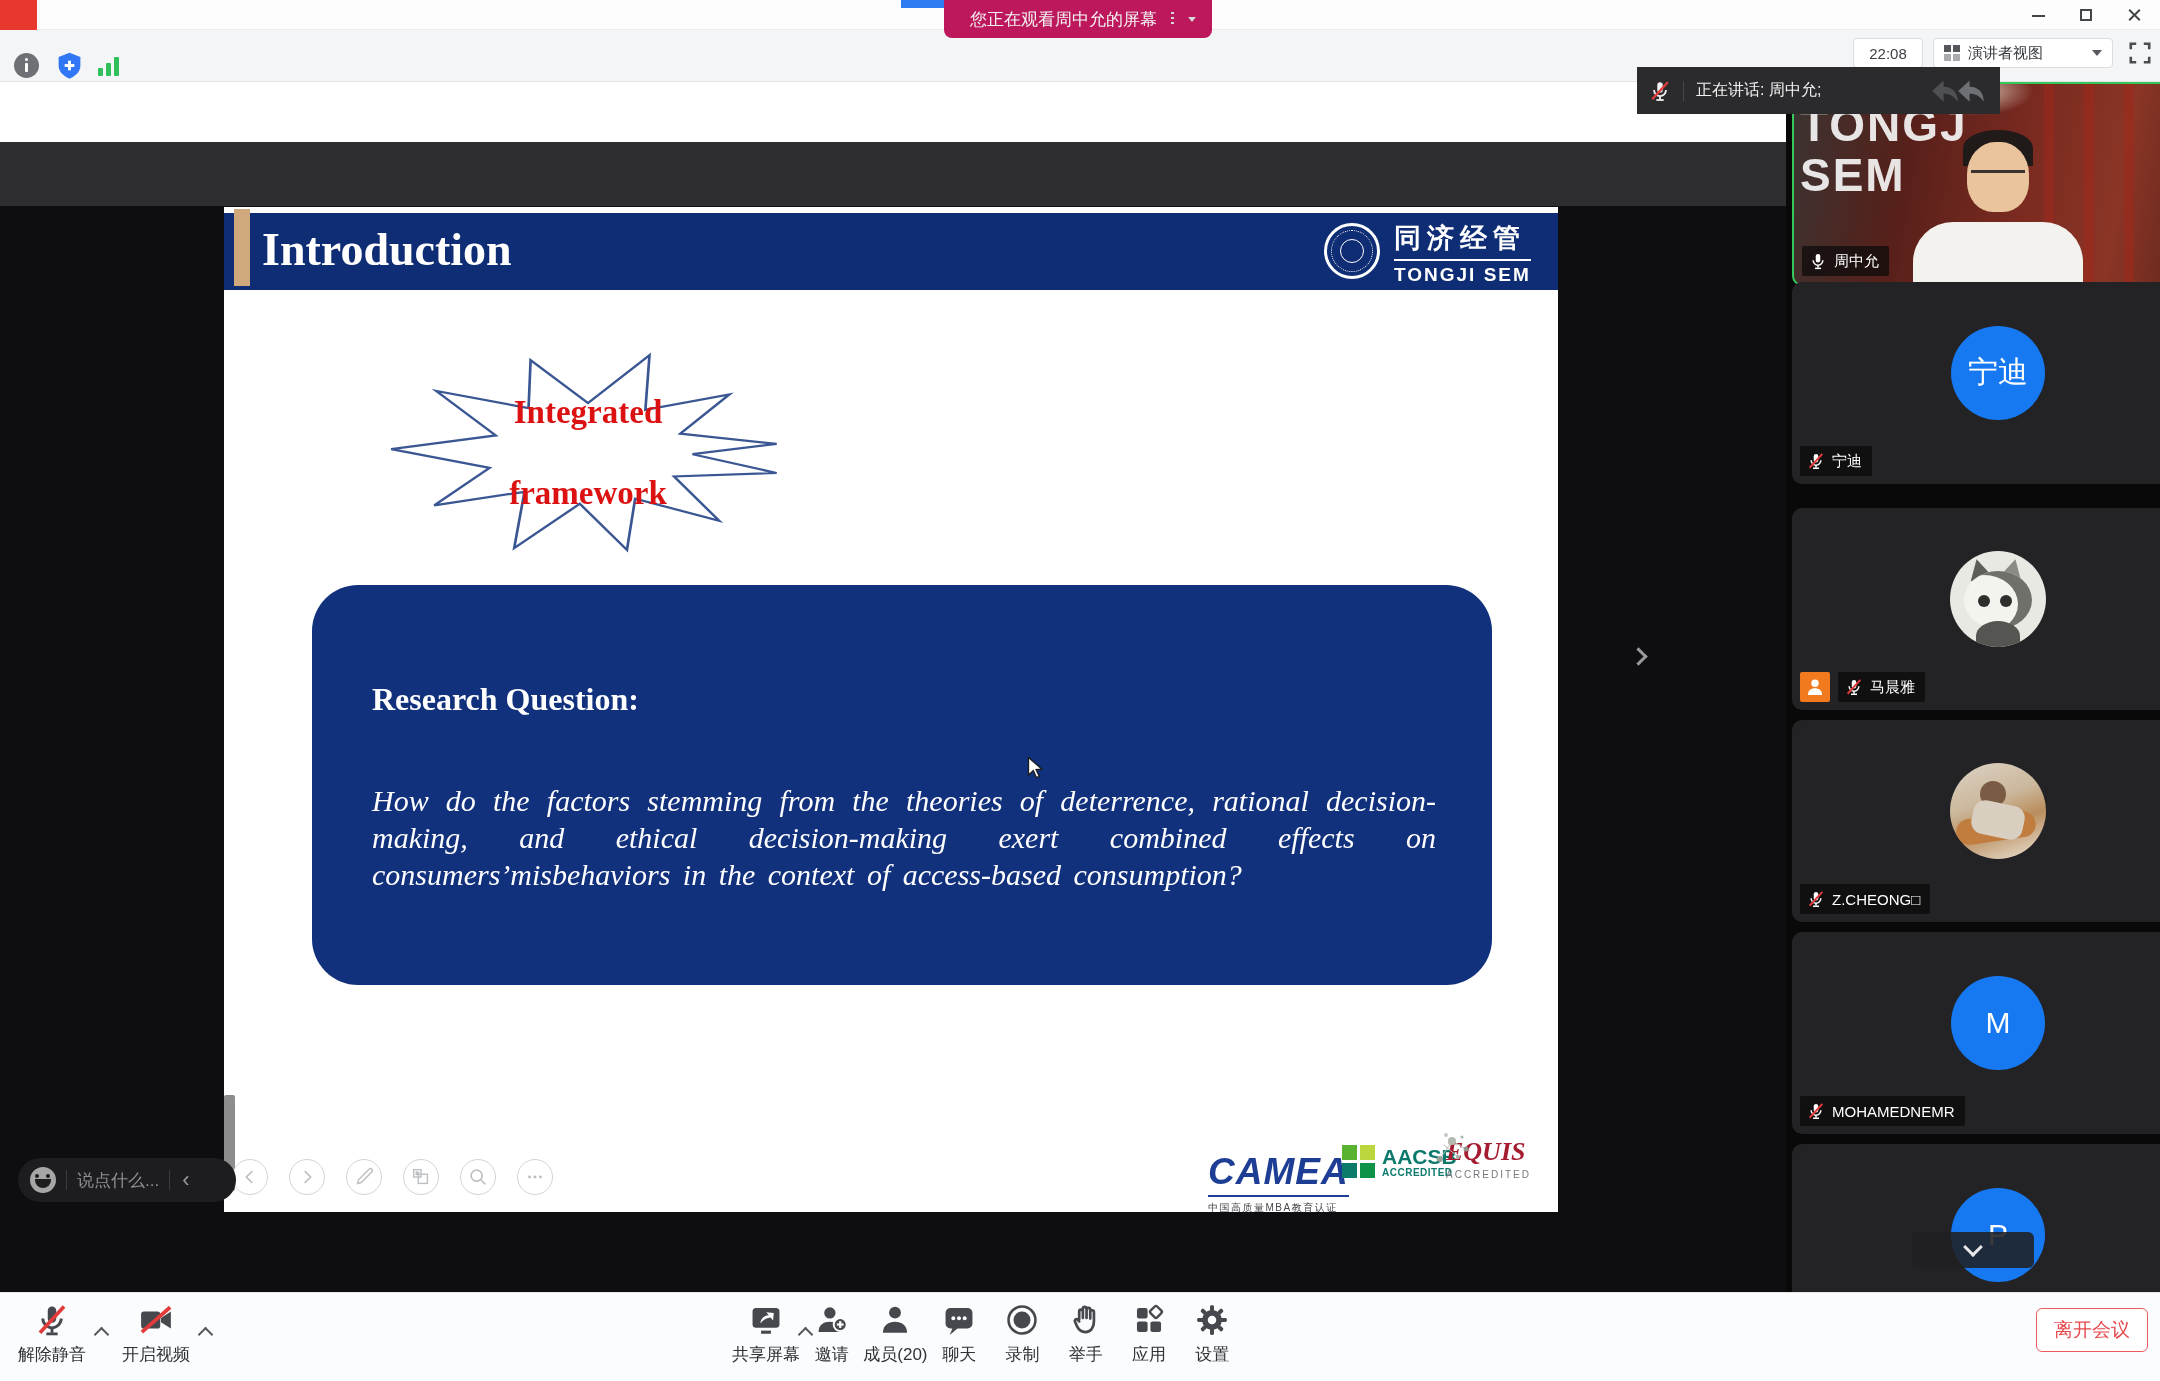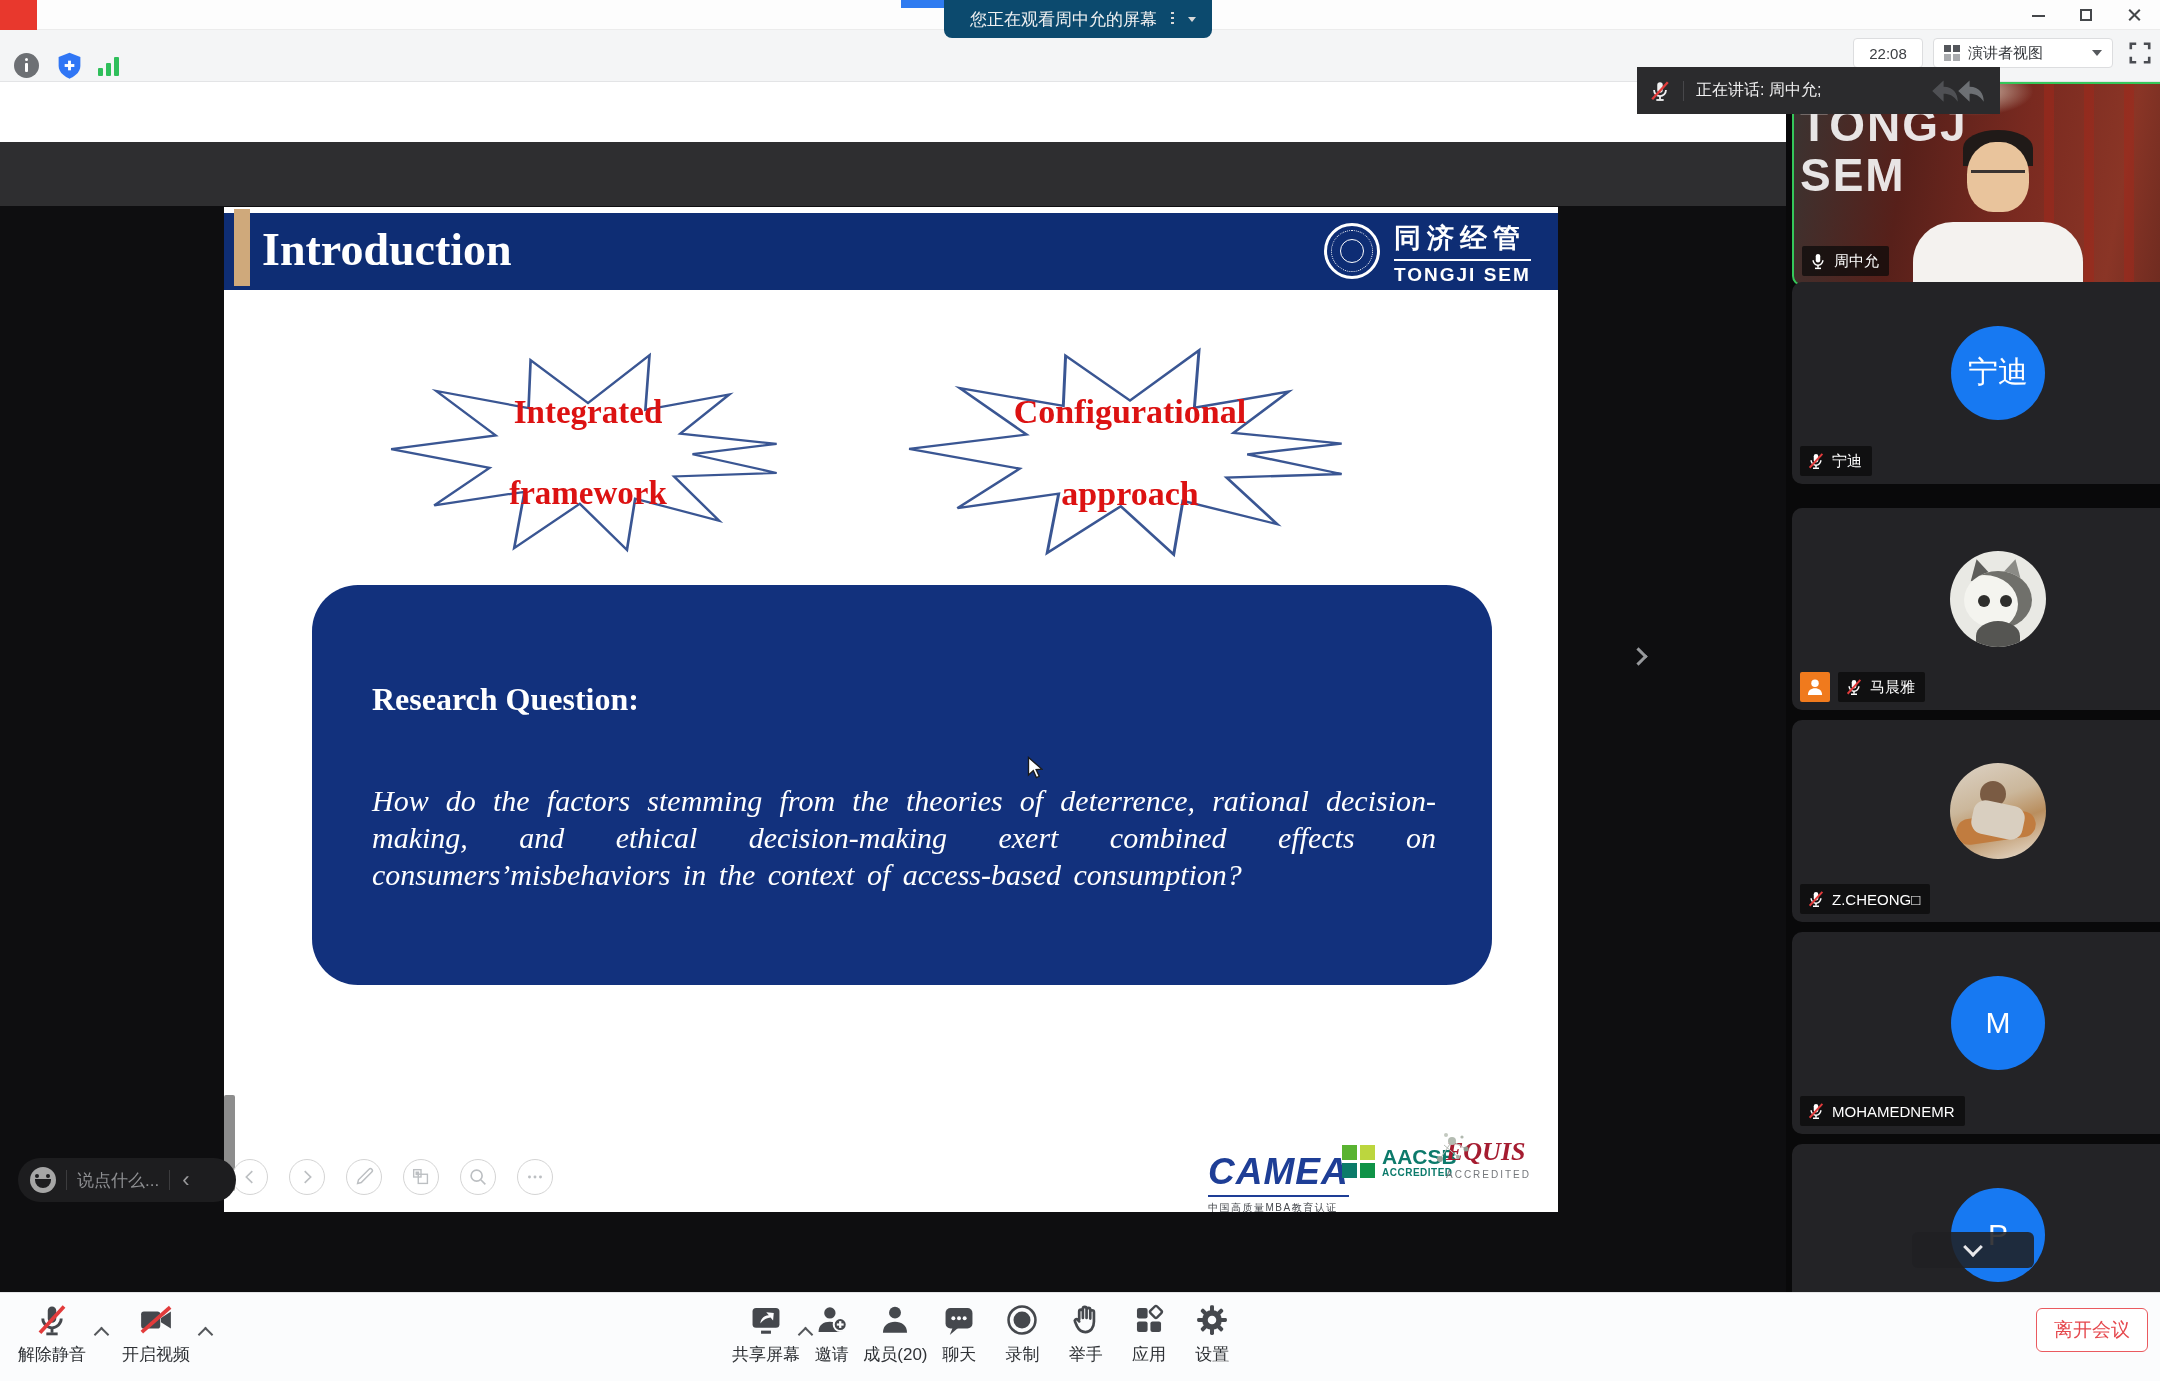--- a/index.html
+++ b/index.html
@@ -5,21 +5,21 @@
   * { margin:0; padding:0; box-sizing:border-box; }
   html,body { width:2160px; height:1381px; }
   body { font-family:"Liberation Sans", sans-serif; }
   .abs { position:absolute; }
   #screen { position:relative; width:2160px; height:1381px; background:#fff; overflow:hidden; }
 
   
   #titlebar { left:0; top:0; width:2160px; height:30px; background:#fdfdfd; border-bottom:1px solid #ececec; }
   #corner-red { left:0; top:0; width:37px; height:30px; background:#e8382d; }
   #tab-blue { left:901px; top:0; width:66px; height:8px; background:#2f7bf0; }
-  #watch-pill { left:944px; top:0; width:268px; height:38px; background:#0c4a6e; border-radius:0 0 8px 8px;
+  #watch-pill { left:944px; top:0; width:268px; height:38px; background:#be185d; border-radius:0 0 8px 8px;
     display:flex; align-items:center; padding:0 16px 0 26px; gap:14px; z-index:30; }
   #watch-pill .txt { color:#f2f2f2; font-size:17px; white-space:nowrap; }
   .hamb { width:20px; height:14px; position:relative; }
   .hamb i { display:block; height:2px; background:#d8d8d8; margin:3px 0; }
   .hamb i:first-child { margin-top:0; }
   .caret-dn { width:0; height:0; border-left:4px solid transparent; border-right:4px solid transparent; border-top:5px solid #d8d8d8; }
   .winbtn { top:7px; width:18px; height:16px; cursor:default; }
   .winbtn .bar { position:absolute; left:2px; top:8px; width:13px; height:2px; background:#44474a; }
   .winbtn .box { position:absolute; left:2px; top:2px; width:12px; height:12px; border:2px solid #44474a; }
   .winbtn .x1,.winbtn .x2 { position:absolute; left:1px; top:7px; width:15px; height:2px; background:#44474a; }
@@ -340,29 +340,20 @@
 
       <div class="burst" id="burst-left">
         <svg width="410" height="205" viewBox="0 0 200 120" preserveAspectRatio="none">
           <polygon points="192,55 145,49 169,26 128,35 130,3 100,31 72,6 71,34 26,24 55,50 4,58 52,69 25,91 69,83 64,116 96,90 119,117 123,87 164,100 142,74 192,72 151,61" fill="#fff" stroke="#3a5693" stroke-width="1.3"></polygon>
         </svg>
         <div class="bt">
           <span>Integrated</span>
           <span>framework</span>
         </div>
       </div>
-      <div class="burst" id="burst-right">
-        <svg width="460" height="215" viewBox="0 0 200 120" preserveAspectRatio="none">
-          <polygon points="192,55 145,49 169,26 128,35 130,3 100,31 72,6 71,34 26,24 55,50 4,58 52,69 25,91 69,83 64,116 96,90 119,117 123,87 164,100 142,74 192,72 151,61" fill="#fff" stroke="#3a5693" stroke-width="1.3"></polygon>
-        </svg>
-        <div class="bt">
-          <span>Configurational</span>
-          <span>approach</span>
-        </div>
-      </div>
 
       <div class="abs" id="rqbox">
         <div id="rq-head">Research Question:</div>
         <div id="rq-body">How do the factors stemming from the theories of deterrence, rational decision-making, and ethical decision-making exert combined effects on consumers’misbehaviors in the context of access-based consumption?</div>
       </div>
 
       <div class="abs" id="graystrip"></div>
 
       <div class="abs" id="pctrl">
         <div class="pcircle">

